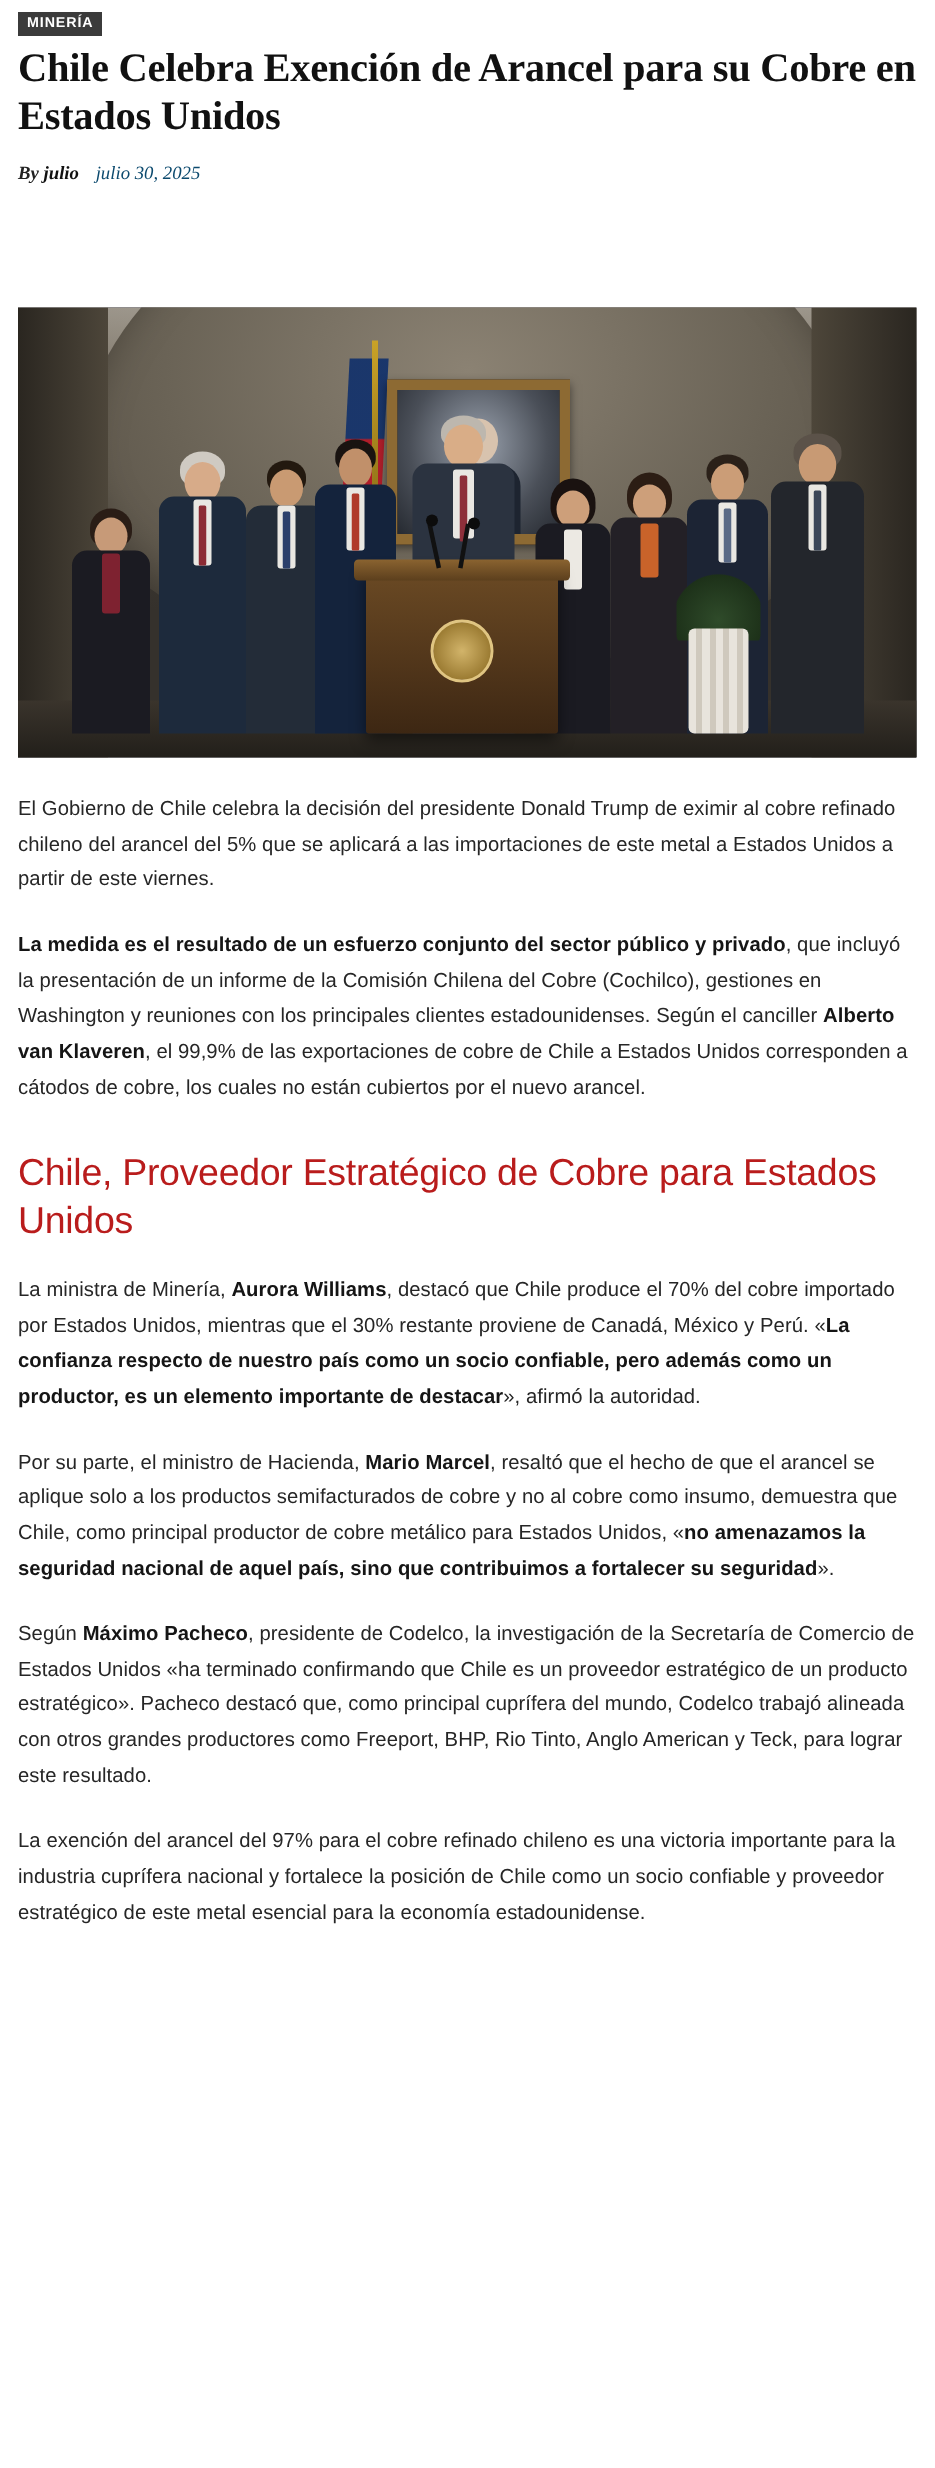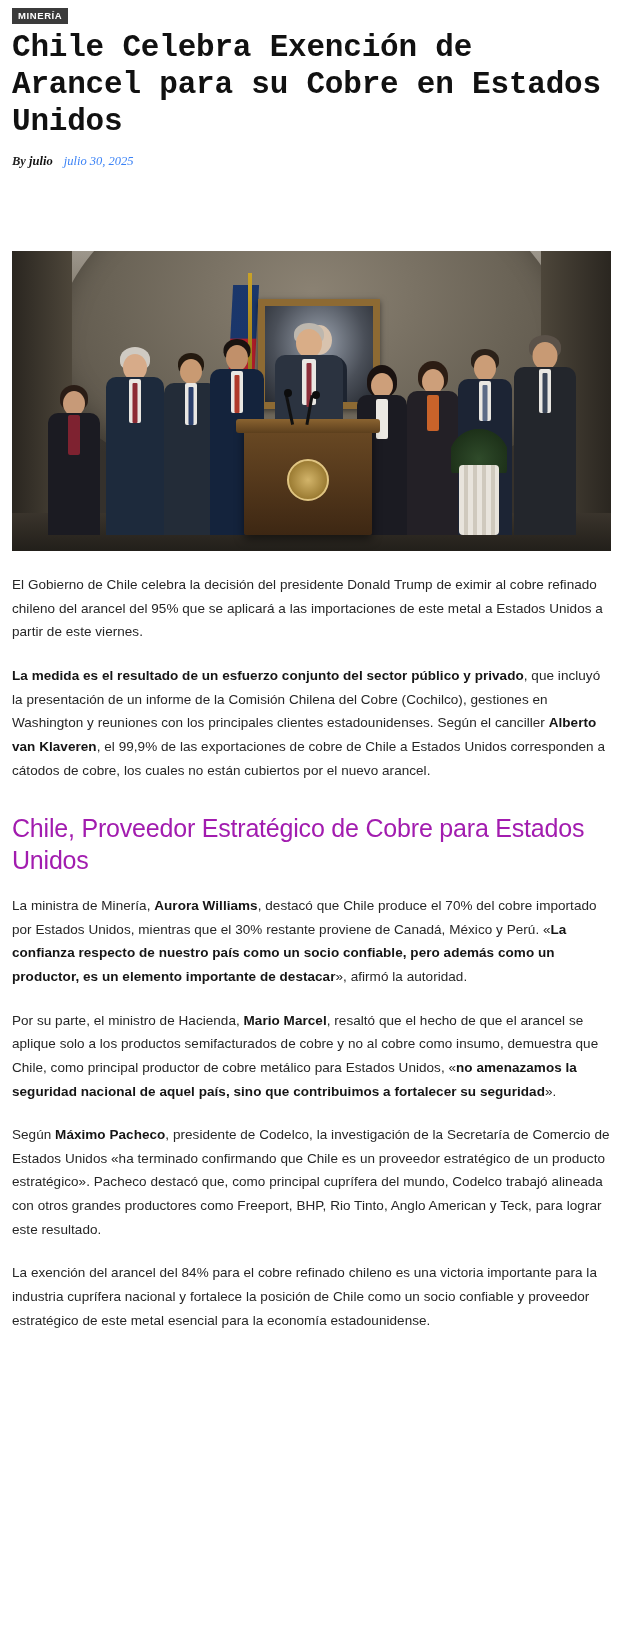--- a/index.html
+++ b/index.html
@@ -28,23 +28,23 @@
     letter-spacing: 0.6px;
     font-weight: 700;
     padding: 3px 6px 3px 6px;
     margin: 8px 0 6px 0;
     text-transform: uppercase;
     line-height: 1.1;
   }
 
   
   .article-title {
-    font-family: Liberation Mono, monospace;
+    font-family: Liberation Serif, serif;
     font-weight: 700;
-    font-size: 31px;
+    font-size: 27px;
     line-height: 1.18;
     margin: 0 0 14px 0;
     color: #111111;
     letter-spacing: -0.2px;
   }
 
   
   .byline {
     font-size: 12.5px;
     color: #3a3a3a;
@@ -56,21 +56,21 @@
     font-weight: 700;
     color: #222;
   }
   .byline .author {
     font-style: italic;
     font-weight: 700;
     color: #111;
   }
   .byline .date {
     font-style: italic;
-    color: #3b82f6;
+    color: #0c4a6e;
     margin-left: 8px;
     font-weight: 400;
   }
 
   .spacer-after-byline {
     height: 72px;
   }
 
   
   .hero-figure {
@@ -225,21 +225,21 @@
     margin: 0 0 20px 0;
     letter-spacing: 0.05px;
   }
   p.body-text strong { font-weight: 700; color: #151515; }
 
   
   h2.section-h2 {
     font-size: 25px;
     font-weight: 400;
     line-height: 1.28;
-    color: #a21caf;
+    color: #b91c1c;
     margin: 30px 0 18px 0;
     letter-spacing: -0.2px;
   }
   h3.section-h3 {
     font-size: 19px;
     font-weight: 400;
     line-height: 1.3;
     color: #1d1d1d;
     margin: 28px 0 14px 0;
     letter-spacing: -0.1px;
@@ -358,36 +358,36 @@
         <div class="podium-seal"></div>
       </div>
       <div class="podium-top"></div>
       <div class="mic m1"></div>
       <div class="mic m2"></div>
       <div class="mic-head h1"></div>
       <div class="mic-head h2"></div>
     </div>
   </figure>
 
-  <p class="body-text">El Gobierno de Chile celebra la decisión del presidente Donald Trump de eximir al cobre refinado chileno del arancel del 95% que se aplicará a las importaciones de este metal a Estados Unidos a partir de este viernes.</p>
+  <p class="body-text">El Gobierno de Chile celebra la decisión del presidente Donald Trump de eximir al cobre refinado chileno del arancel del 5% que se aplicará a las importaciones de este metal a Estados Unidos a partir de este viernes.</p>
 
   <p class="body-text">
     <strong>La medida es el resultado de un esfuerzo conjunto del sector público y privado</strong><span>, que incluyó la presentación de un informe de la Comisión Chilena del Cobre (Cochilco), gestiones en Washington y reuniones con los principales clientes estadounidenses. Según el canciller </span><strong>Alberto van Klaveren</strong><span>, el 99,9% de las exportaciones de cobre de Chile a Estados Unidos corresponden a cátodos de cobre, los cuales no están cubiertos por el nuevo arancel.</span>
   </p>
 
   <h2 class="section-h2">Chile, Proveedor Estratégico de Cobre para Estados Unidos</h2>
 
   <p class="body-text">
     <span>La ministra de Minería, </span><strong>Aurora Williams</strong><span>, destacó que Chile produce el 70% del cobre importado por Estados Unidos, mientras que el 30% restante proviene de Canadá, México y Perú. «</span><strong>La confianza respecto de nuestro país como un socio confiable, pero además como un productor, es un elemento importante de destacar</strong><span>», afirmó la autoridad.</span>
   </p>
 
   <p class="body-text">
     <span>Por su parte, el ministro de Hacienda, </span><strong>Mario Marcel</strong><span>, resaltó que el hecho de que el arancel se aplique solo a los productos semifacturados de cobre y no al cobre como insumo, demuestra que Chile, como principal productor de cobre metálico para Estados Unidos, «</span><strong>no amenazamos la seguridad nacional de aquel país, sino que contribuimos a fortalecer su seguridad</strong><span>».</span>
   </p>
 
 
   <p class="body-text">
     <span>Según </span><strong>Máximo Pacheco</strong><span>, presidente de Codelco, la investigación de la Secretaría de Comercio de Estados Unidos «ha terminado confirmando que Chile es un proveedor estratégico de un producto estratégico». Pacheco destacó que, como principal cuprífera del mundo, Codelco trabajó alineada con otros grandes productores como Freeport, BHP, Rio Tinto, Anglo American y Teck, para lograr este resultado.</span>
   </p>
 
-  <p class="body-text">La exención del arancel del 84% para el cobre refinado chileno es una victoria importante para la industria cuprífera nacional y fortalece la posición de Chile como un socio confiable y proveedor estratégico de este metal esencial para la economía estadounidense.</p>
+  <p class="body-text">La exención del arancel del 97% para el cobre refinado chileno es una victoria importante para la industria cuprífera nacional y fortalece la posición de Chile como un socio confiable y proveedor estratégico de este metal esencial para la economía estadounidense.</p>
 
 </div>
 
 </body></html>

